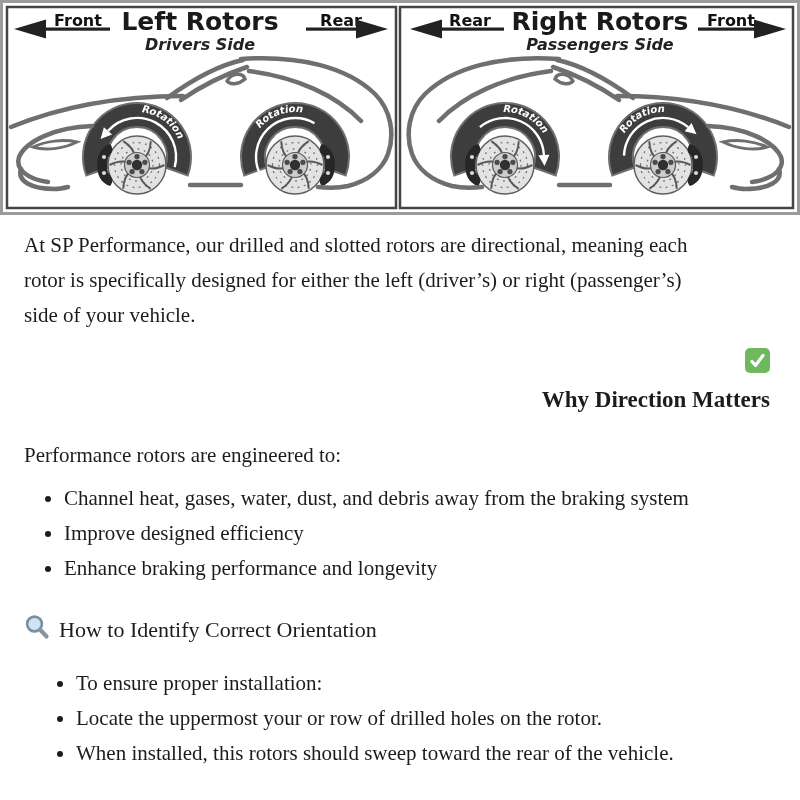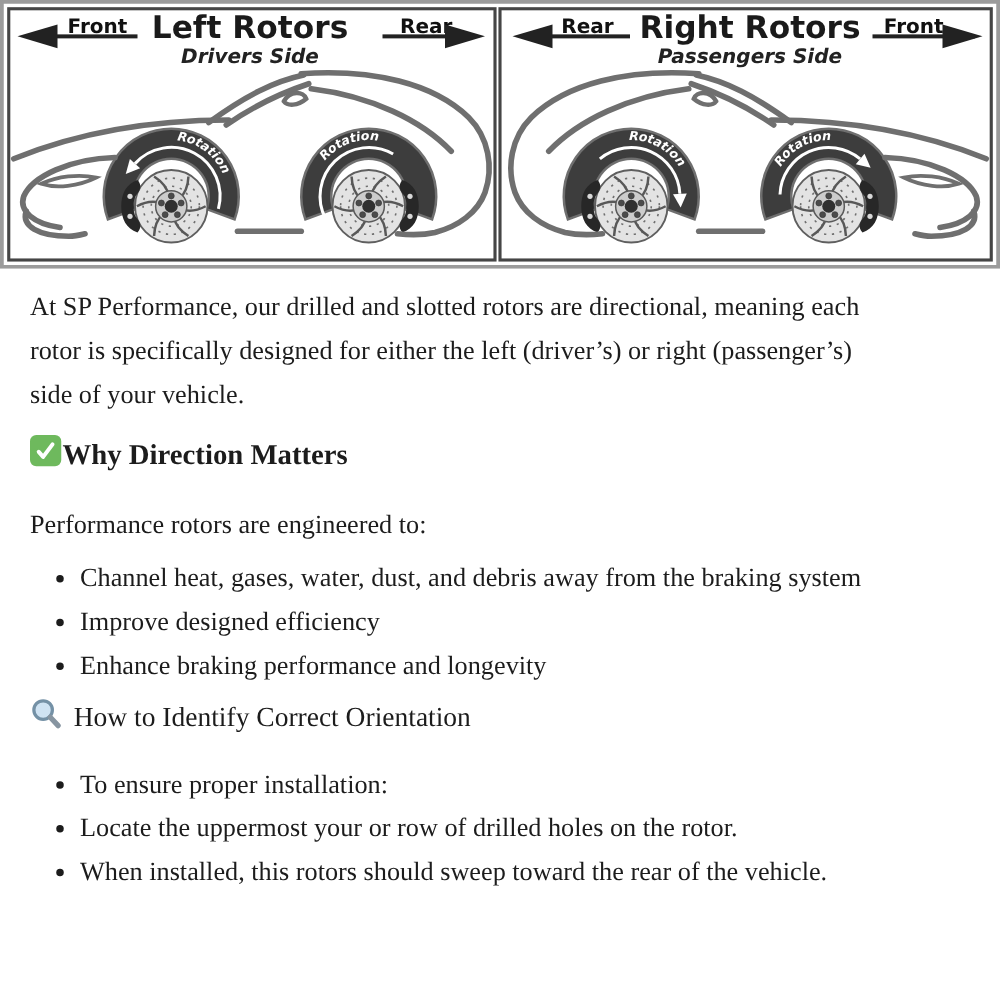--- a/index.html
+++ b/index.html
@@ -3,25 +3,25 @@
 <meta charset="utf-8">
 <style>
   html,body{margin:0;padding:0;background:#ffffff;}
   body{width:800px;font-family:"Liberation Serif",serif;color:#1c1c1c;}
   .page{width:800px;}
   figure.diagram{margin:0 0 13px 0;padding:0;line-height:0;}
   .content{padding:0 30px 14px 24px;font-size:21px;line-height:35px;}
   .content p{margin:0 0 15px 0;max-width:672px;}
   p.lead{margin:0 0 8px 0;}
   h2{font-family:"Liberation Serif",serif;margin:0;}
-  h2.why{font-size:23px;font-weight:bold;line-height:32px;margin:0 0 22px 0;display:flex;align-items:flex-start;gap:1px;}
+  h2.why{font-size:23px;font-weight:bold;line-height:32px;margin:0 0 22px 0;display:flex;align-items:flex-end;gap:11px;flex-direction:column;}
   h2.how{font-size:22px;font-weight:normal;line-height:32px;margin:0 0 20px 0;display:flex;align-items:flex-start;gap:8px;}
   .check-box{flex:0 0 auto;width:25px;height:25px;background:#6eb95d;border-radius:5px;display:inline-flex;align-items:center;justify-content:center;}
-  ul{margin:0 0 8px 0;padding:0 0 0 40px;list-style:disc;}
-  ul.how-list{margin:0;}
+  ul{margin:0 0 28px 0;padding:0 0 0 40px;list-style:disc;}
+  ul.how-list{margin:12px;}
   li{max-width:650px;line-height:35px;}
   svg{display:block;}
   .svg-sans{font-family:"DejaVu Sans","Liberation Sans",sans-serif;}
 </style>
 </head>
 <body>
 
 <div class="page">
 
   <figure class="diagram">

